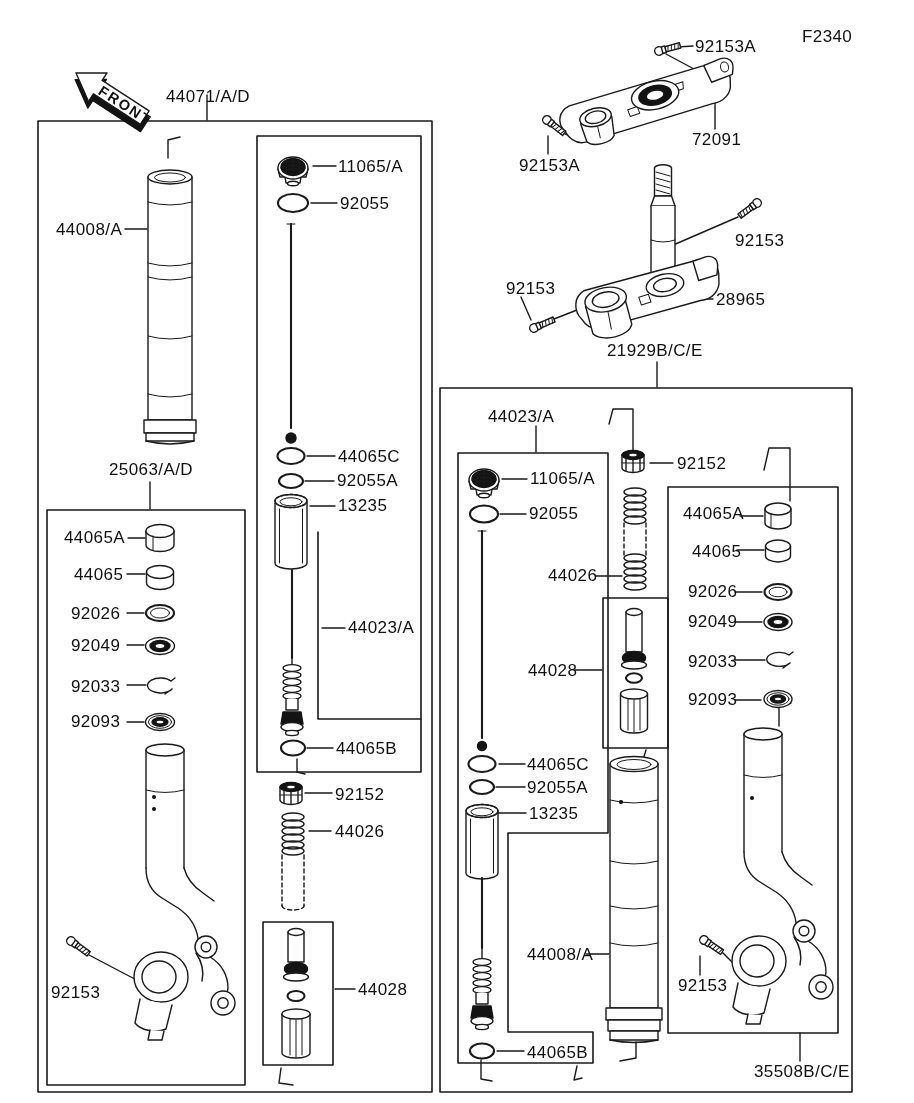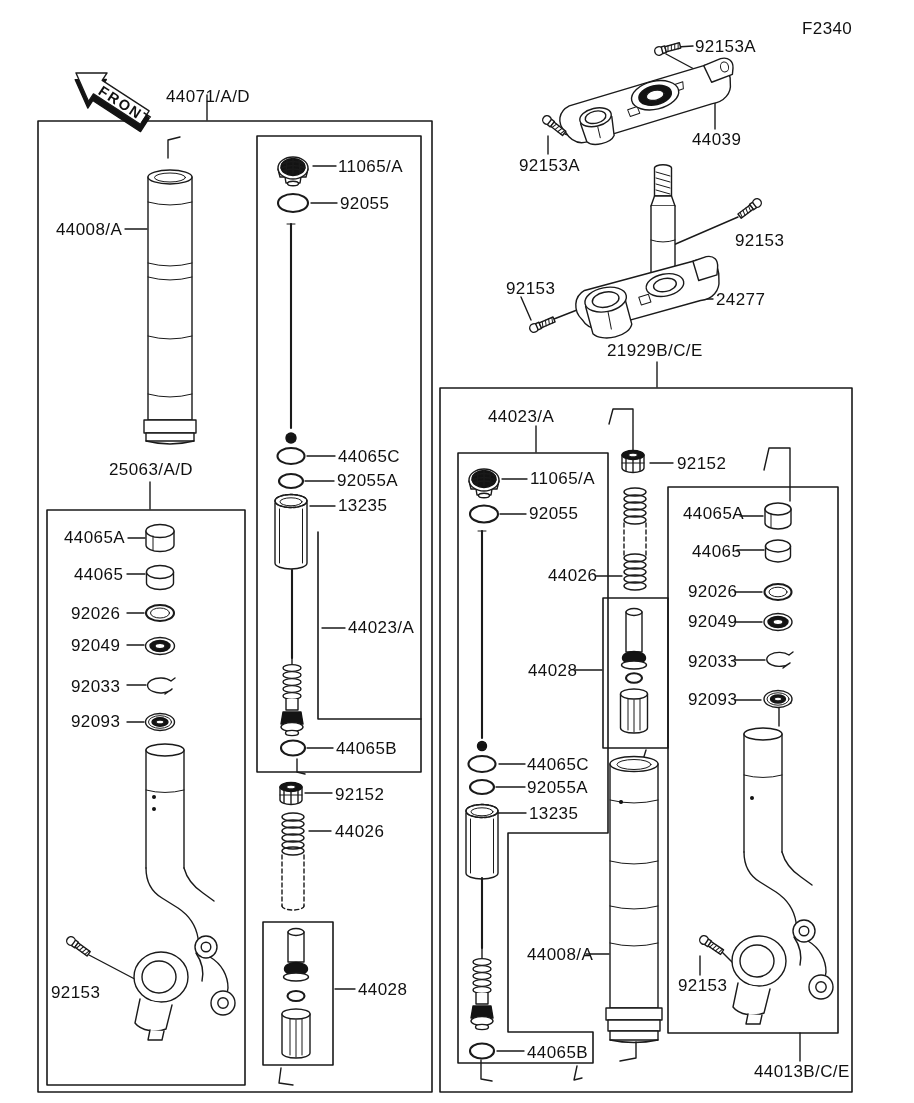--- a/index.html
+++ b/index.html
@@ -405,28 +405,28 @@
 
   <g>
     <path class="fw" d="M744,734 L744,852 M782,734 L782,852"></path>
     <ellipse class="fw" cx="763" cy="734" rx="19" ry="6"></ellipse>
     <path class="thin" d="M744,775 Q763,780 782,775"></path>
     <circle class="fb" cx="752" cy="798" r="1.3"></circle>
   </g>
   <use href="#axlebracket" transform="translate(598,-16)"></use>
 </svg>
 
-<div class="lbl" style="left:802px;top:20px">F2340</div>
+<div class="lbl" style="left:802px;top:28px">F2340</div>
 
 <div class="lbl" style="left:695px;top:38px">92153A</div>
-<div class="lbl" style="left:692px;top:131px">44039</div>
+<div class="lbl" style="left:692px;top:131px">72091</div>
 <div class="lbl" style="left:519px;top:157px">92153A</div>
 <div class="lbl" style="left:735px;top:232px">92153</div>
 <div class="lbl" style="left:506px;top:280px">92153</div>
-<div class="lbl" style="left:716px;top:291px">24277</div>
+<div class="lbl" style="left:716px;top:291px">28965</div>
 <div class="lbl" style="left:607px;top:342px">21929B/C/E</div>
 
 <div class="lbl" style="left:166px;top:88px">44071/A/D</div>
 <div class="lbl" style="left:56px;top:221px">44008/A</div>
 <div class="lbl" style="left:338px;top:158px">11065/A</div>
 <div class="lbl" style="left:340px;top:195px">92055</div>
 <div class="lbl" style="left:338px;top:448px">44065C</div>
 <div class="lbl" style="left:337px;top:472px">92055A</div>
 <div class="lbl" style="left:338px;top:497px">13235</div>
 <div class="lbl" style="left:348px;top:619px">44023/A</div>
@@ -455,15 +455,15 @@
 <div class="lbl" style="left:688px;top:613px">92049</div>
 <div class="lbl" style="left:688px;top:653px">92033</div>
 <div class="lbl" style="left:688px;top:691px">92093</div>
 <div class="lbl" style="left:528px;top:662px">44028</div>
 <div class="lbl" style="left:527px;top:756px">44065C</div>
 <div class="lbl" style="left:527px;top:779px">92055A</div>
 <div class="lbl" style="left:529px;top:805px">13235</div>
 <div class="lbl" style="left:527px;top:946px">44008/A</div>
 <div class="lbl" style="left:678px;top:977px">92153</div>
 <div class="lbl" style="left:527px;top:1044px">44065B</div>
-<div class="lbl" style="left:754px;top:1063px">44013B/C/E</div>
+<div class="lbl" style="left:754px;top:1063px">35508B/C/E</div>
 
 </div>
 
 </body></html>

